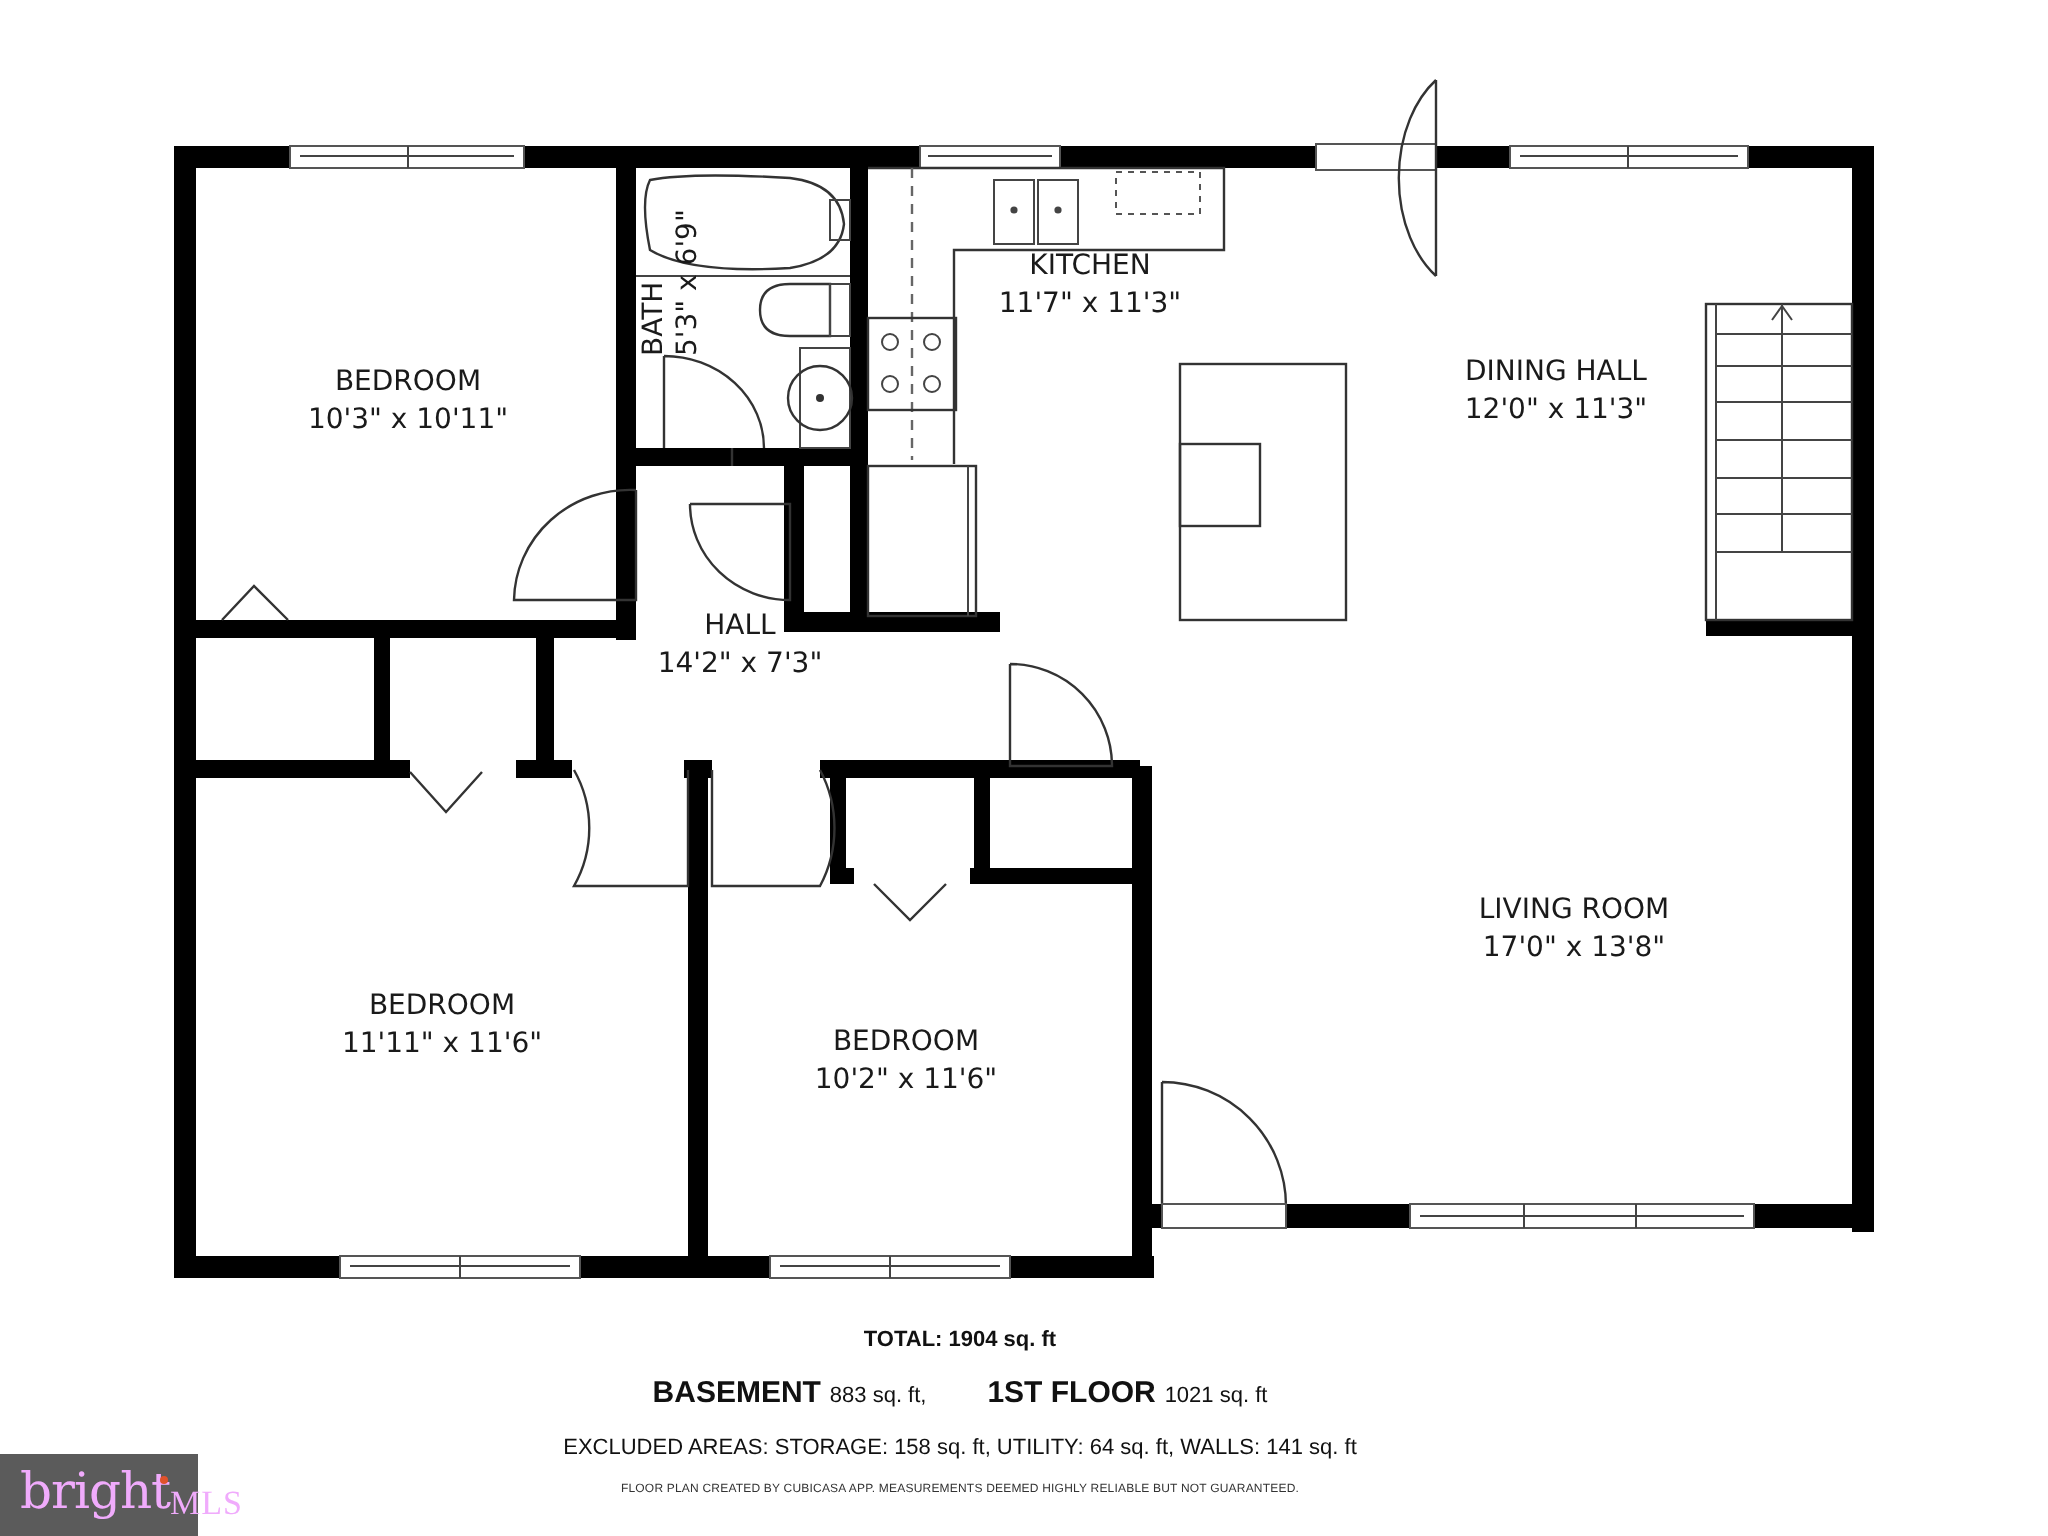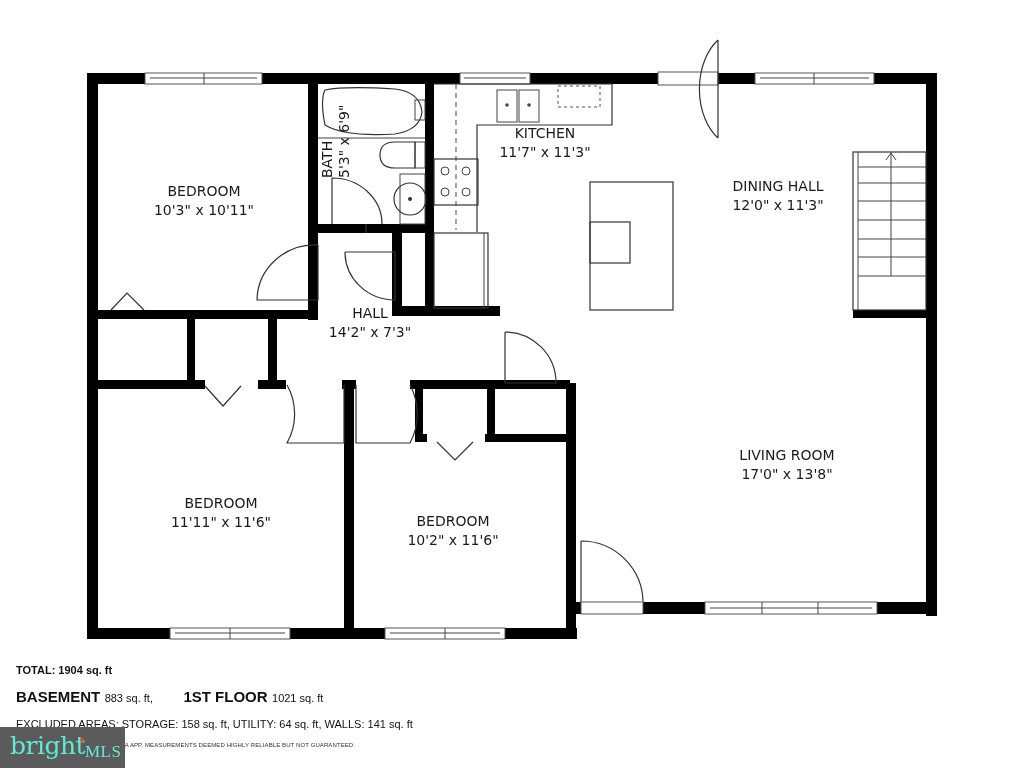--- a/index.html
+++ b/index.html
@@ -7,28 +7,28 @@
   #plan { position: absolute; left: 0; top: 0; width: 1024px; height: 650px; }
   .wall { fill: #000; }
   .thin { fill: none; stroke: #333; stroke-width: 1.2; }
   .thin2 { fill: none; stroke: #444; stroke-width: 1; }
   .win-bg { fill: #fff; stroke: #555; stroke-width: 1; }
   .dash { fill: none; stroke: #666; stroke-width: 1.2; stroke-dasharray: 5 4; }
   .room-label { position: absolute; text-align: center; font-size: 14px; line-height: 19px; color: #1a1a1a; white-space: nowrap; transform: translateX(-50%); }
   .room-label span { display: block; }
   .bath-label { position: absolute; left: 319px; top: 178px; transform: rotate(-90deg); transform-origin: left top; font-size: 14px; line-height: 17px; white-space: nowrap; color:#1a1a1a; }
   .bath-label span { display: block; text-align: left; }
-  .footer { position: absolute; left: 16px; width: 960px; }
+  .footer { position: absolute; left: 0; width: 960px; text-align: center; }
   .total { top: 664px; font-size: 11px; font-weight: bold; font-family: "Liberation Sans", sans-serif; }
   .floors { top: 688px; font-family: "Liberation Sans", sans-serif; }
   .floors .fname { font-size: 15px; font-weight: bold; }
   .floors .fval { font-size: 11px; margin-right: 26px; margin-top: 47px; }
   .excluded { top: 718px; font-size: 11px; font-family: "Liberation Sans", sans-serif; }
   .disclaimer { top: 742px; font-size: 6px; font-family: "Liberation Sans", sans-serif; color: #333; letter-spacing: 0.1px; }
-  .logo { position: absolute; left: 0; top: 727px; width: 125px; height: 41px; background: #5b5b5b; color: #5eead4; }
+  .logo { position: absolute; left: 0; top: 727px; width: 99px; height: 41px; background: #5b5b5b; color: #f0abfc; }
   .logo .b { position: absolute; left: 10px; top: 4px; font-family: "DejaVu Serif", serif; font-size: 25px; letter-spacing: -0.5px; }
   .logo .m { position: absolute; left: 85px; top: 15px; font-size: 17px; font-family: Liberation Serif, serif; letter-spacing: 0.5px; text-align: center; }
   .logo .dot { position: absolute; left: 80px; top: 11px; width: 4px; height: 4px; border-radius: 50%; background: #e0522b; }
 </style>
 </head>
 <body>
 
 <svg id="plan" viewBox="0 0 1024 650" xmlns="http://www.w3.org/2000/svg">
 
   <g>

